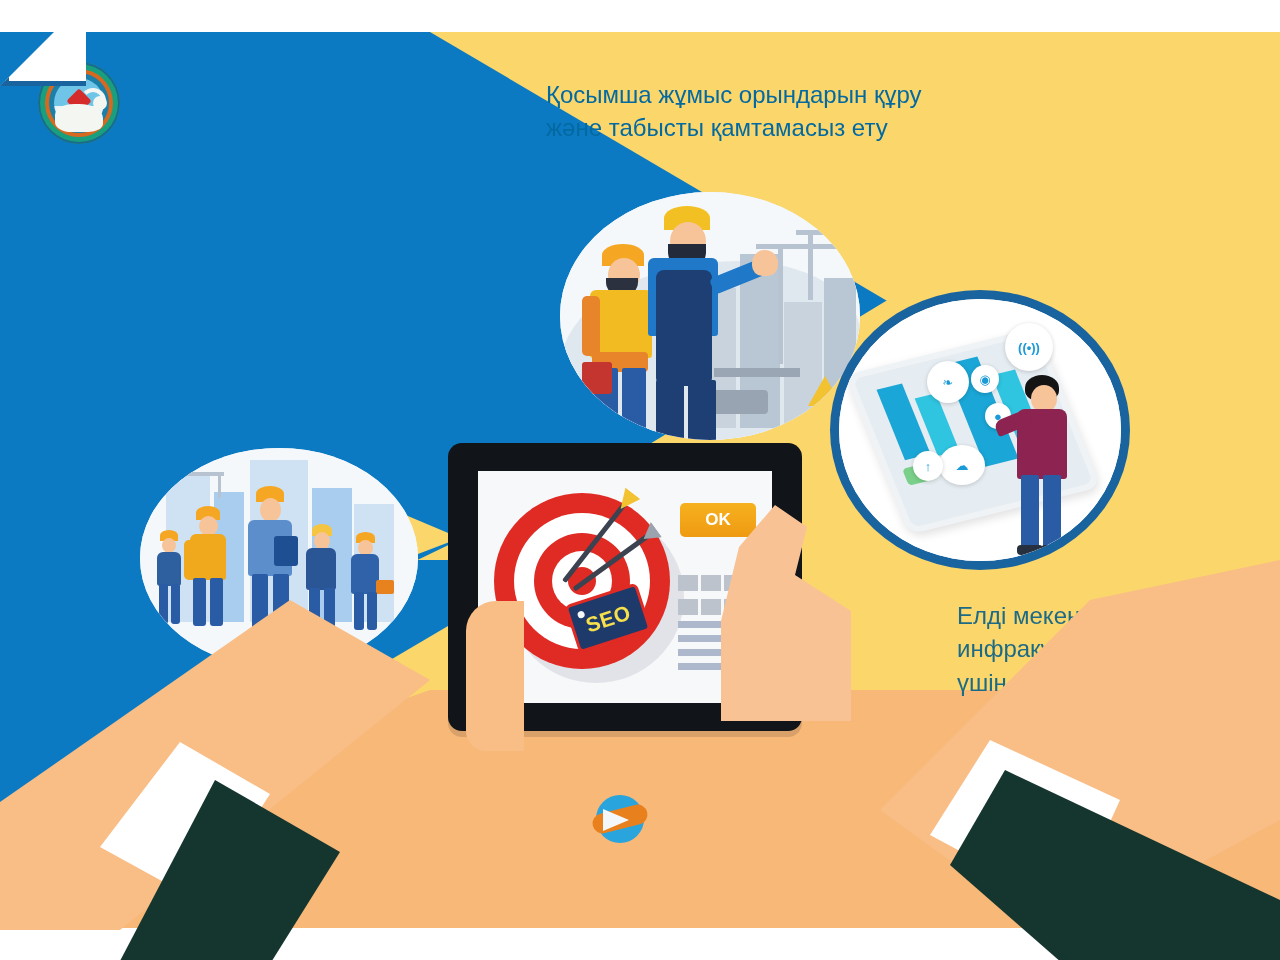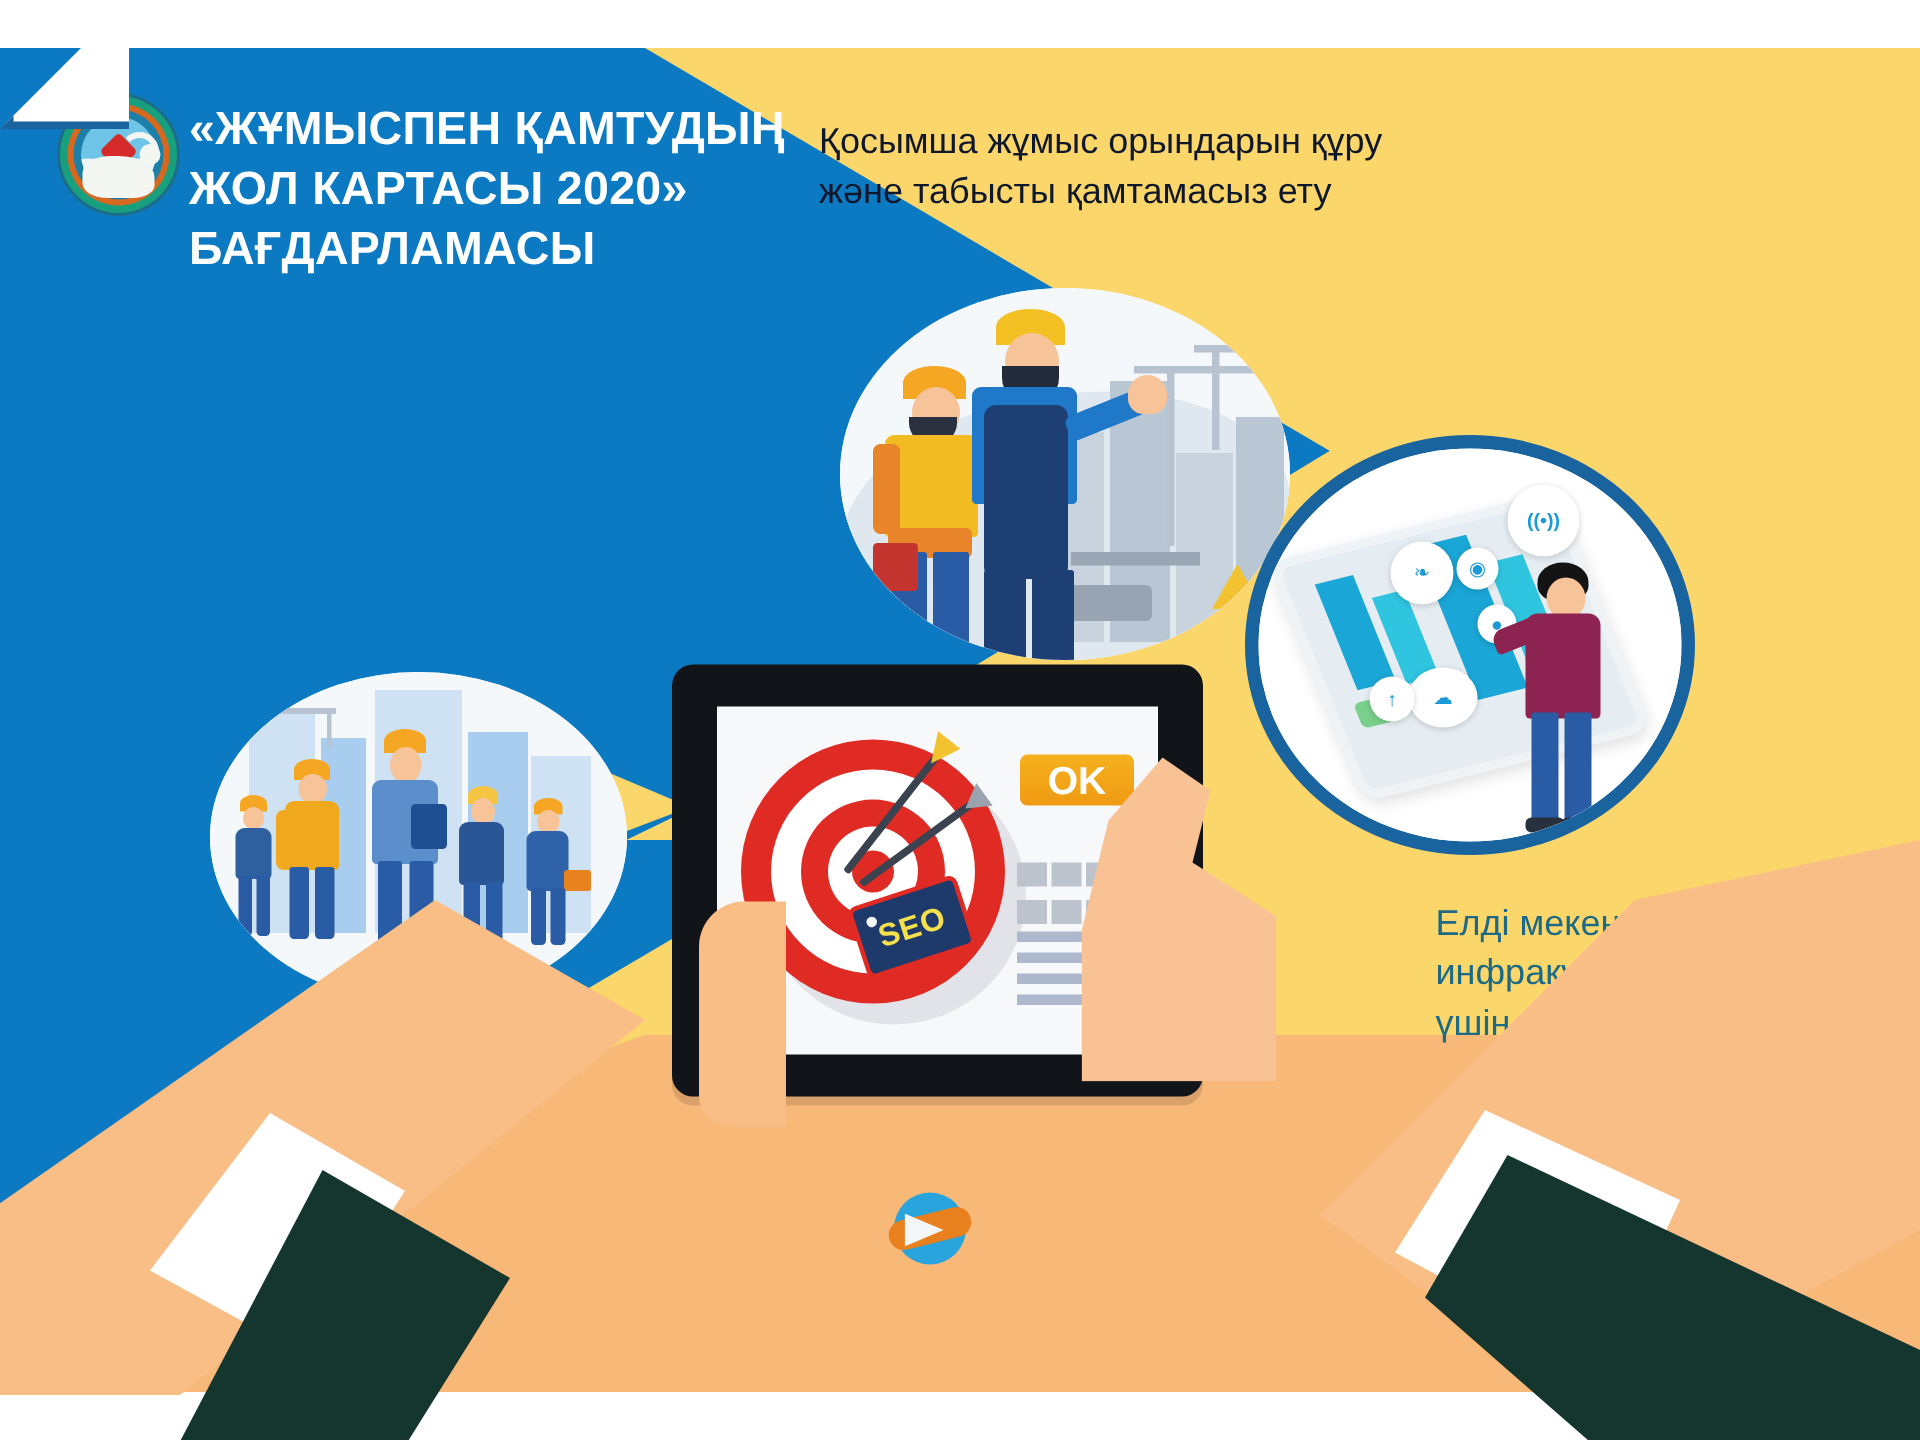--- a/index.html
+++ b/index.html
@@ -52,21 +52,21 @@
   .emblem .leopard:after{content:"";position:absolute;right:-4px;top:-8px;width:14px;height:14px;
      background:#f4f6f2;border-radius:50%;}
   .emblem .tail{position:absolute;right:14px;top:26px;width:18px;height:18px;
      border:4px solid #f4f6f2;border-radius:50%;border-left-color:transparent;border-bottom-color:transparent;}
 
   .title{position:absolute;left:126px;top:66px;width:400px;color:#ffffff;font-weight:bold;
      font-size:31px;line-height:1.29;letter-spacing:.2px;}
 
   .subtitle-left{position:absolute;left:146px;top:283px;width:370px;color:#eef7fc;
      font-size:24px;line-height:1.36;}
-  .subtitle-top{position:absolute;left:546px;top:78px;width:400px;color:#0f172a;
+  .subtitle-top{position:absolute;left:546px;top:78px;width:400px;color:#0369a1;
      font-size:24px;line-height:1.38;}
   .subtitle-right{position:absolute;left:957px;top:599px;width:310px;color:#1d6a86;
      font-size:24px;line-height:1.39;}
 
   
   .bubble{position:absolute;border-radius:50%;overflow:hidden;background:#eef4f8;}
   .bub-tail{position:absolute;background:#0c7ac2;}
 
   
   #bubble-workers{left:140px;top:448px;width:278px;height:220px;
@@ -124,21 +124,21 @@
   .arrow .fl2{position:absolute;right:-2px;top:-7px;width:16px;height:19px;background:#9aa3ae;
      clip-path:polygon(0 50%,100% 0,100% 100%);}
 
   .seo-tag{position:absolute;left:92px;top:122px;width:76px;height:50px;background:#1d3a6b;
      transform:rotate(-18deg);border-radius:6px;border:3px solid #e02a24;box-sizing:border-box;}
   .seo-tag .hole{position:absolute;left:7px;top:7px;width:7px;height:7px;border-radius:50%;background:#f7f8fa;}
   .seo-tag span{position:absolute;left:0;right:0;top:11px;text-align:center;color:#f6e04b;
      font-weight:bold;font-size:21px;letter-spacing:.5px;}
 
   .ok-btn{position:absolute;left:202px;top:32px;width:76px;height:34px;border-radius:5px;
-     background:linear-gradient(#f6b11e,#ef9a12);color:#ffffff;font-weight:bold;font-size:26px;
+     background:linear-gradient(#f6b11e,#ef9a12);color:#ffffff;font-weight:bold;font-size:17px;
      text-align:center;line-height:34px;}
   .grid-blocks{position:absolute;left:200px;top:104px;width:102px;}
   .grid-blocks i{display:inline-block;width:20px;height:16px;background:#bcc3cc;margin:0 3px 4px 0;}
   .lines{position:absolute;left:200px;top:150px;width:104px;}
   .lines i{display:block;height:7px;background:#aeb8cc;margin-bottom:7px;}
   .lines i.s{width:70%;}
 
   
   .hand-point{position:absolute;left:243px;top:30px;width:130px;height:220px;background:#f9c295;
      clip-path:polygon(18px 46px,54px 4px,86px 26px,74px 74px,130px 110px,130px 220px,0px 220px,0px 120px);}
@@ -188,21 +188,20 @@
 
   <div class="emblem">
     <div class="ring1"></div>
     <div class="ring2"></div>
     <div class="sky"></div>
     <div class="sun"></div>
     <div class="leopard"></div>
     <div class="tail"></div>
   </div>
 
-  <div class="title">«ЖҰМЫСПЕН ҚАМТУДЫҢ ЖОЛ КАРТАСЫ 2020» БАҒДАРЛАМАСЫ</div>
 
   <div class="subtitle-top">Қосымша жұмыс орындарын құру және табысты қамтамасыз ету</div>
   <div class="subtitle-right">Елді мекендердің инфрақұрылымын дамыту үшін жағдайлар жасау</div>
 
   <div id="bubble-workers-tail" class="bub-tail"></div>
   <div class="bubble" id="bubble-workers">
     <div class="b-sky"></div>
     <div class="bld pale" style="left:26px;top:24px;width:44px;height:150px;"></div>
     <div class="bld pale2" style="left:74px;top:44px;width:30px;height:130px;"></div>
     <div class="bld pale" style="left:110px;top:12px;width:58px;height:162px;"></div>

